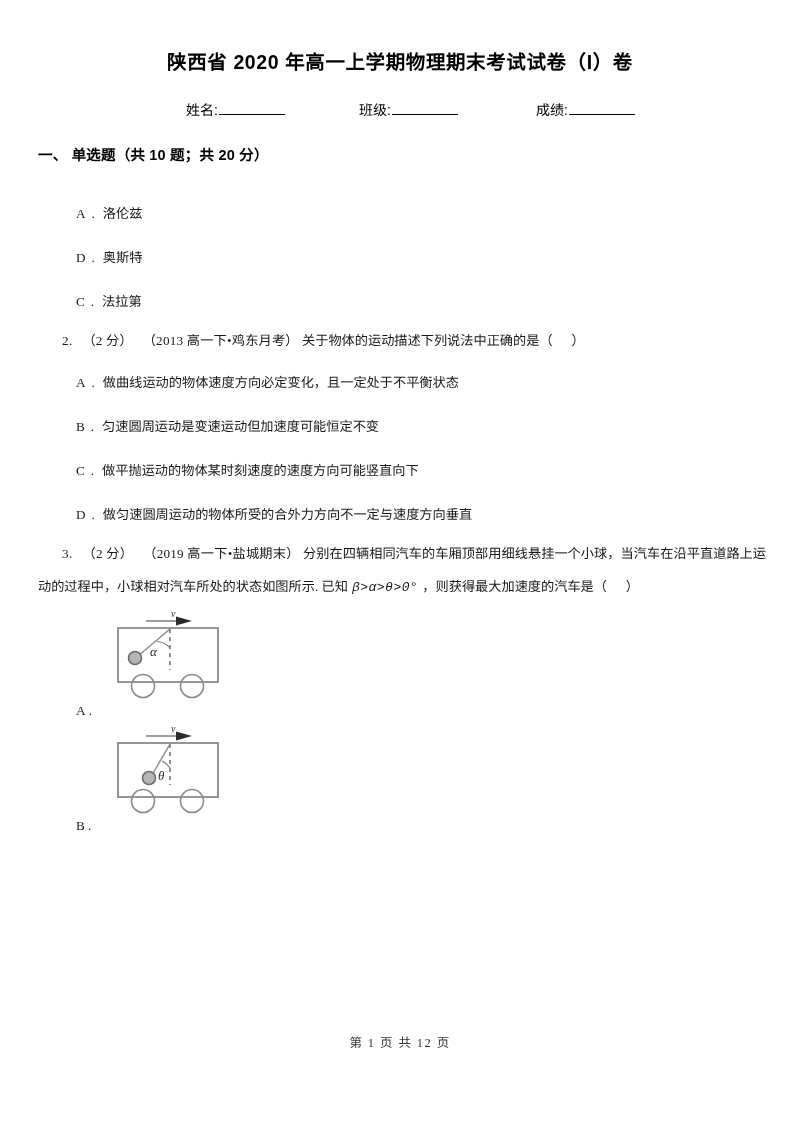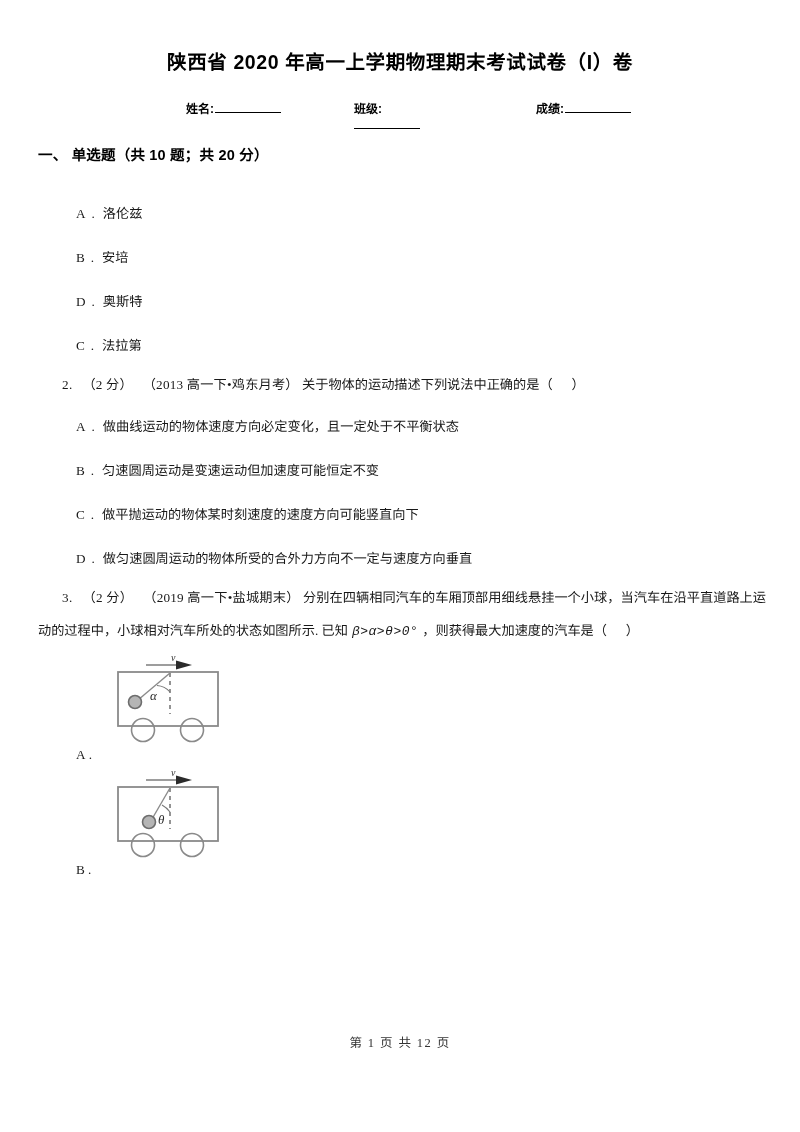--- a/index.html
+++ b/index.html
@@ -40,32 +40,32 @@
   }
 
   
   .id-row {
     position: absolute;
     top: 99px;
     left: 186px;
     width: 470px;
     height: 22px;
     font-family: "Liberation Sans", "DejaVu Sans", sans-serif;
-    font-size: 12px;
-    font-weight: bold;
+    font-size: 14px;
+    font-weight: normal;
     color: #000;
   }
   .id-field {
     position: absolute;
     white-space: nowrap;
     display: flex;
     align-items: baseline;
   }
   .id-field.f1 { left: 0px; }
-  .id-field.f2 { left: 167px; flex-direction: column; }
+  .id-field.f2 { left: 173px; }
   .id-field.f3 { left: 350px; }
   .id-label { }
   .id-blank {
     display: inline-block;
     width: 66px;
     border-bottom: 1.6px solid #000;
     margin-left: 1px;
     height: 12px;
   }
 
@@ -190,23 +190,20 @@
   </div>
 
   <div class="section-head">一、 单选题（共 10 题；共 20 分）</div>
 
   <div class="content">
 
     <div class="question">
       <div class="options">
         <div class="option">
           <span class="opt-letter">A</span><span class="opt-dot">.</span><span>洛伦兹</span>
-        </div>
-        <div class="option">
-          <span class="opt-letter">B</span><span class="opt-dot">.</span><span>安培</span>
         </div>
         <div class="option">
           <span class="opt-letter">D</span><span class="opt-dot">.</span><span>奥斯特</span>
         </div>
         <div class="option">
           <span class="opt-letter">C</span><span class="opt-dot">.</span><span>法拉第</span>
         </div>
       </div>
     </div>
 

